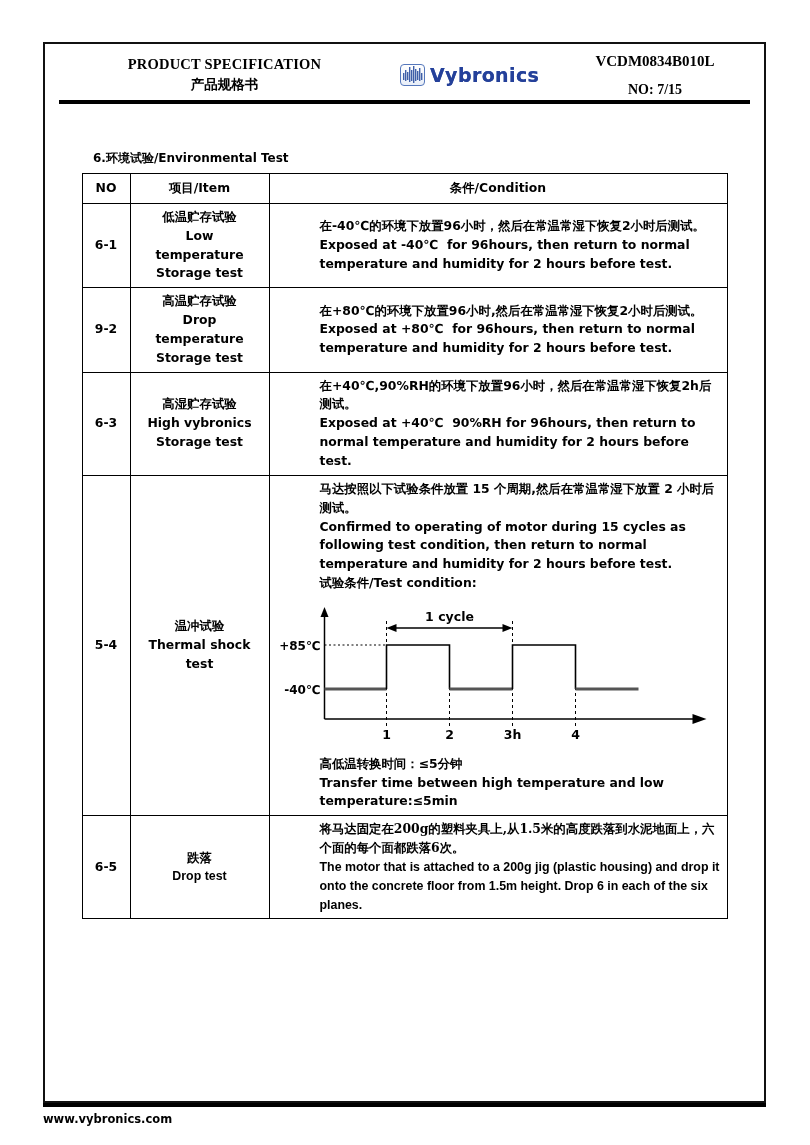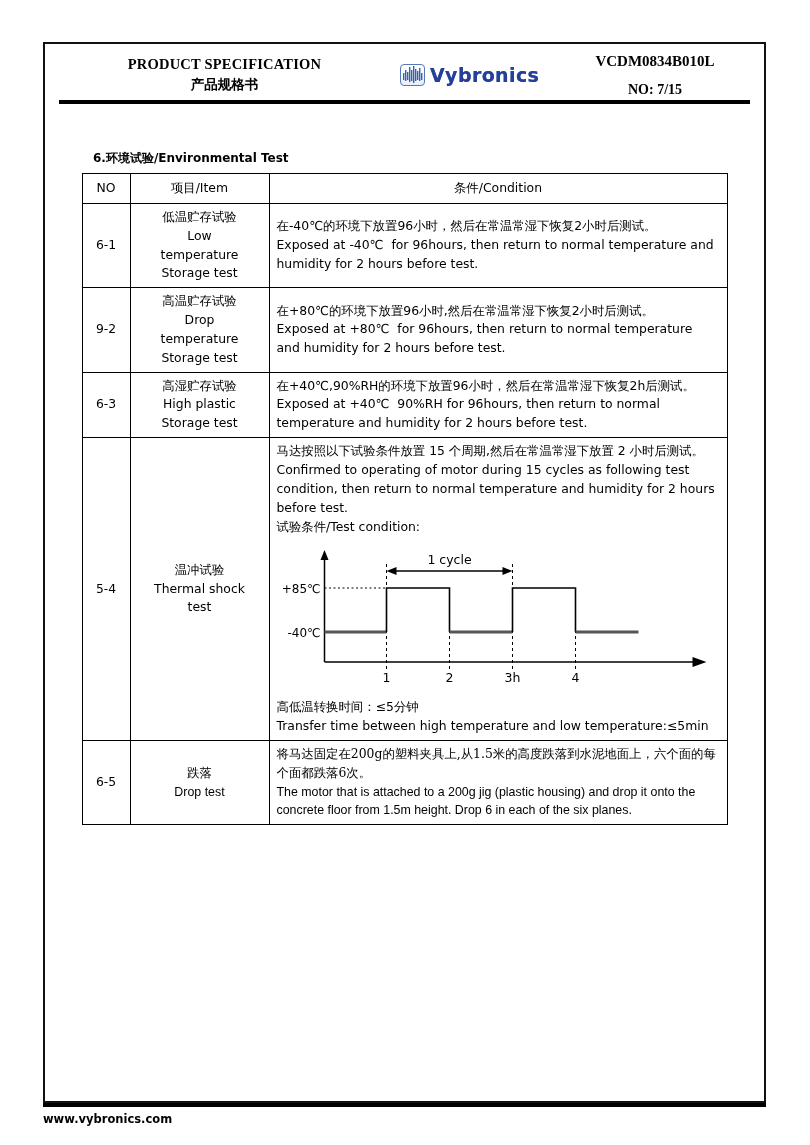--- a/index.html
+++ b/index.html
@@ -107,28 +107,28 @@
     border-collapse: collapse;
     table-layout: fixed;
     font-family: "DejaVu Sans", sans-serif;
   }
   #env-table td, #env-table th {
     border: 1.4px solid #000;
     padding: 4px 7px;
     font-size: 12.4px;
     line-height: 1.52;
     vertical-align: middle;
-    font-weight: normal;
+    font-weight: bold;
   }
   #env-table th { text-align: center; padding: 5px 4px; }
   .col-no    { width: 48px;  text-align: center; }
   .col-item  { width: 139px; text-align: center; }
   .col-cond  { width: 458px; text-align: left; }
   td.col-cond { vertical-align: top; padding-top: 6px; padding-bottom: 6px; }
-  .cond-line { white-space: pre-wrap; }
+  .cond-line { white-space: pre-wrap; margin-left: 43px; }
   .item-line { display: block; }
 
   
   .row-serif .zh {
     font-family: "DejaVu Serif", "Liberation Serif", serif;
   }
   .row-serif .en {
     font-family: "Liberation Sans", sans-serif;
   }
 
@@ -239,21 +239,21 @@
         <td class="col-cond">
           <div class="cond-line">在+80℃的环境下放置96小时,然后在常温常湿下恢复2小时后测试。
 Exposed at +80℃  for 96hours, then return to normal temperature and humidity for 2 hours before test.</div>
         </td>
       </tr>
 
       <tr>
         <td class="col-no">6-3</td>
         <td class="col-item">
           <span class="item-line">高湿贮存试验</span>
-          <span class="item-line">High plastic</span>
+          <span class="item-line">High vybronics</span>
           <span class="item-line">Storage test</span>
         </td>
         <td class="col-cond">
           <div class="cond-line">在+40℃,90%RH的环境下放置96小时，然后在常温常湿下恢复2h后测试。
 Exposed at +40℃  90%RH for 96hours, then return to normal temperature and humidity for 2 hours before test.</div>
         </td>
       </tr>
 
       <tr>
         <td class="col-no">5-4</td>

